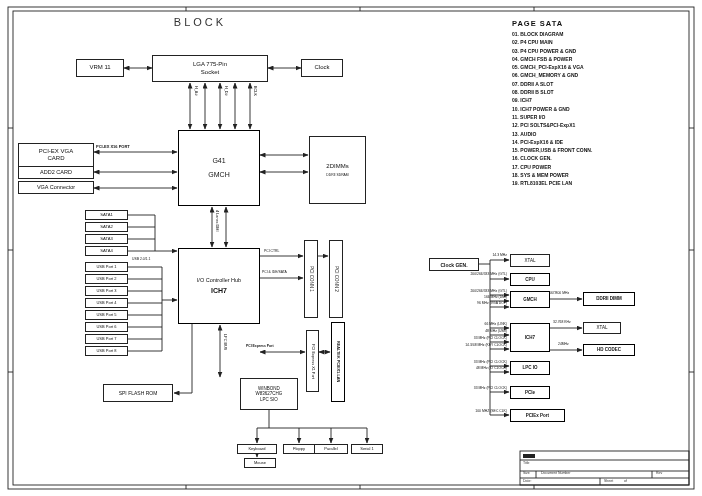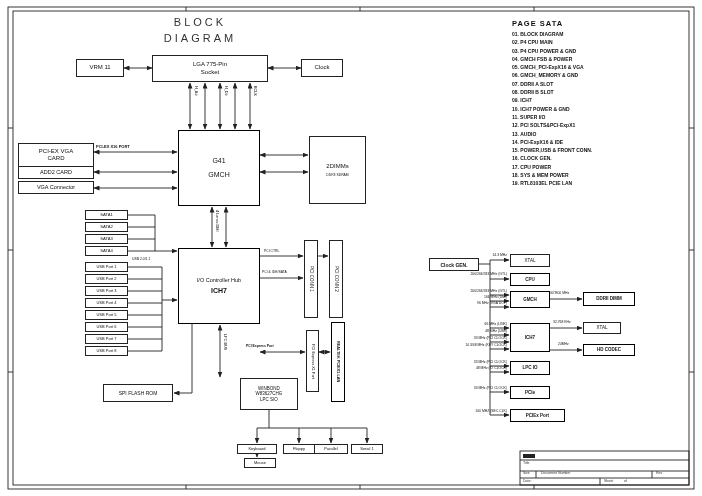--- a/index.html
+++ b/index.html
@@ -98,21 +98,20 @@
       <line x1="550" y1="328" x2="582" y2="328" marker-end="url(#ah)"></line>
       <line x1="550" y1="350" x2="582" y2="350" marker-end="url(#ah)"></line>
 
       <rect x="520" y="451" width="169" height="34"></rect>
       <path d="M520,460H689 M520,471H689 M520,478H689 M536,471V478 M652,471V478 M600,478V485"></path>
     </g>
     <rect x="523" y="454" width="12" height="4" fill="#222"></rect>
   </svg>
 
   <div class="ttl" style="top:16px">BLOCK</div>
-  <div class="ttl" style="top:32px">DIAGRAM</div>
 
   <div class="box" style="left:76px;top:59px;width:48px;height:18px;font-size:6px">VRM 11</div>
 
   <div class="box" style="left:152px;top:55px;width:116px;height:27px;font-size:6px">
     <div class="stack">
       <span>LGA 775-Pin</span>
       <span>Socket</span>
     </div>
   </div>
 

